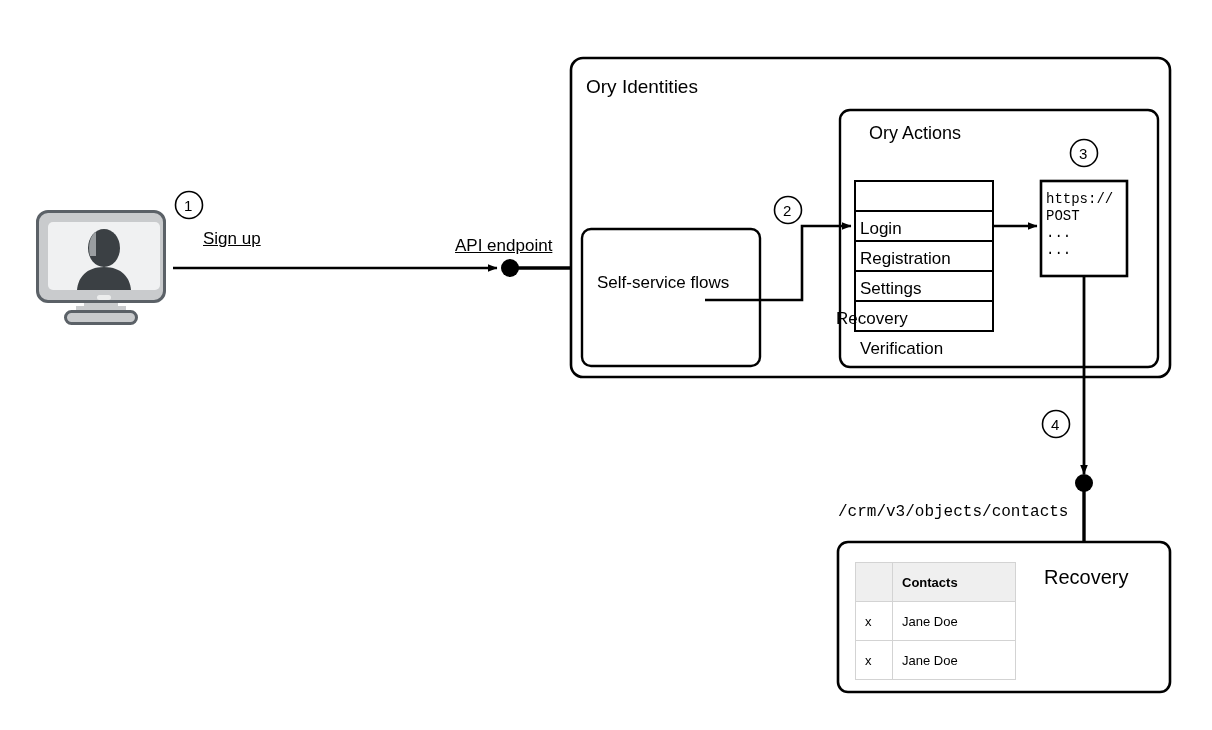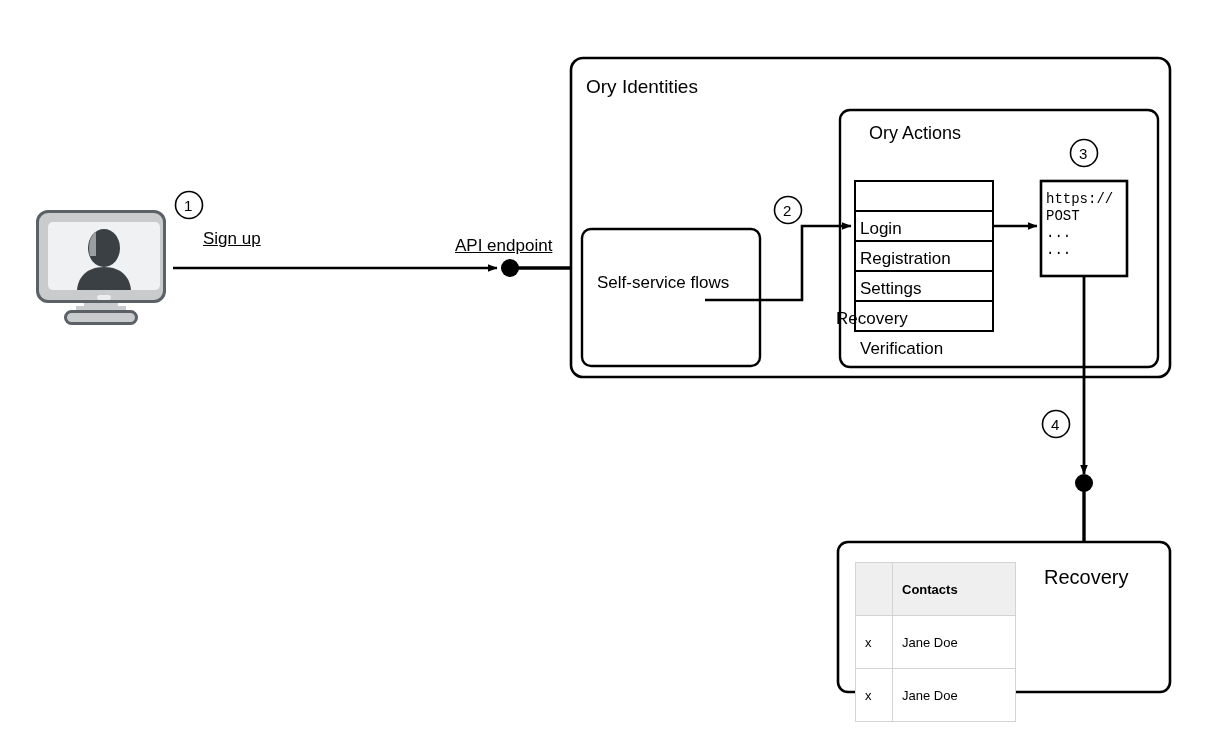--- a/index.html
+++ b/index.html
@@ -97,21 +97,21 @@
   #hubspot-table {
     position: absolute;
     left: 855px;
     top: 562px;
     width: 161px;
     border-collapse: collapse;
     background: #ffffff;
   }
   #hubspot-table td, #hubspot-table th {
     border: 1px solid #d3d3d3;
-    height: 53px;
+    height: 39px;
     padding: 0 0 0 9px;
     text-align: left;
     font-family: "Liberation Sans", sans-serif;
     color: #000;
     box-sizing: border-box;
   }
   #hubspot-table thead th {
     background: #efefef;
     font-size: 13px;
     font-weight: bold;
@@ -188,20 +188,21 @@
     </div>
   </div>
 
   <div class="txt f-sans lbl-num" style="left:184px; top:198px;">1</div>
   <div class="txt f-sans lbl-num" style="left:783px; top:203px;">2</div>
   <div class="txt f-sans lbl-num" style="left:1079px; top:146px;">3</div>
   <div class="txt f-sans lbl-num" style="left:1051px; top:417px;">4</div>
 
   <div class="txt f-sans lbl-arrow" style="left:203px; top:230px;">Sign up</div>
   <div class="txt f-sans lbl-arrow" style="left:455px; top:237px;">API endpoint</div>
+  <div class="txt f-mono lbl-mono-md" style="left:838px; top:504px;">/crm/v3/objects/contacts</div>
 
   <div class="txt f-sans lbl-group" style="left:586px; top:77px;">Ory Identities</div>
   <div class="txt f-sans lbl-flow" style="left:597px; top:242px;">Self-service flows</div>
   <div class="txt f-sans lbl-box" style="left:869px; top:124px;text-align:center;">Ory Actions</div>
 
   <div class="txt f-sans lbl-flow" style="left:860px; top:188px;">Login</div>
   <div class="txt f-sans lbl-flow" style="left:860px; top:218px;">Registration</div>
   <div class="txt f-sans lbl-flow" style="left:860px; top:248px;">Settings</div>
   <div class="txt f-sans lbl-flow" style="left:836px; top:278px;">Recovery</div>
   <div class="txt f-sans lbl-flow" style="left:860px; top:308px;">Verification</div>

